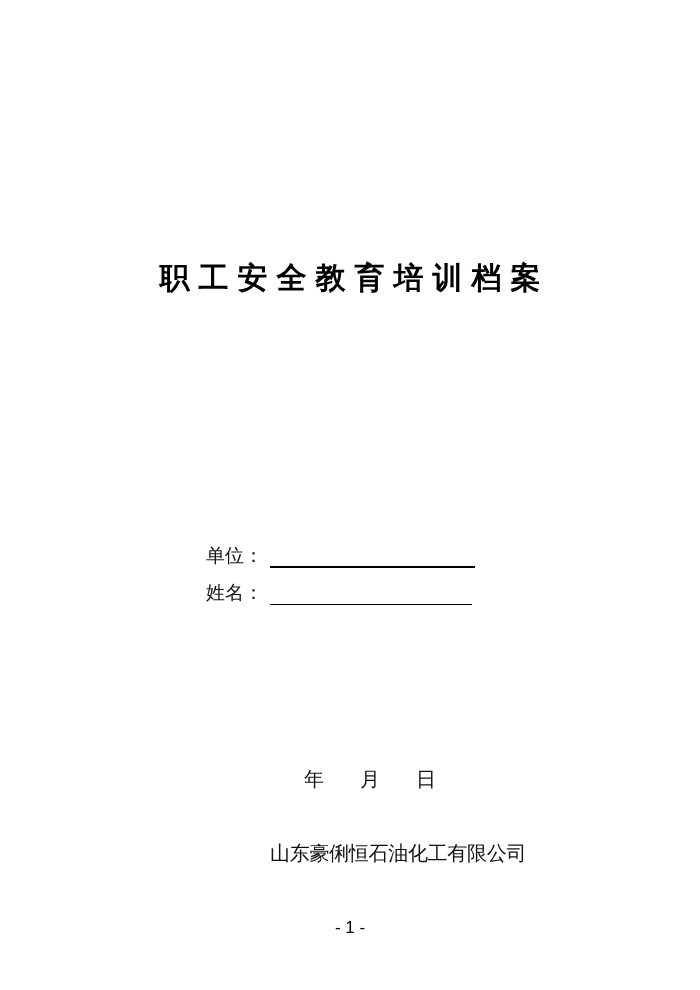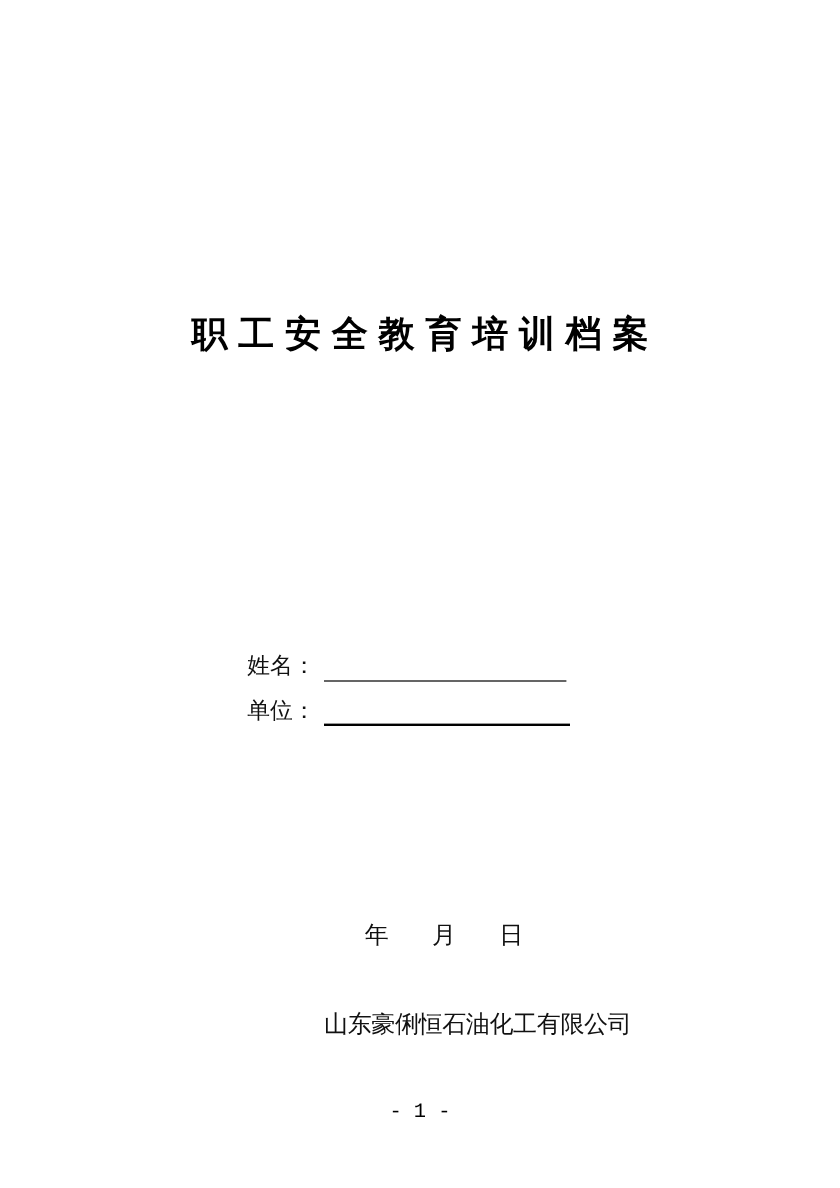--- a/index.html
+++ b/index.html
@@ -7,21 +7,21 @@
     padding: 0;
     background: #ffffff;
   }
   .page {
     position: relative;
     width: 700px;
     height: 990px;
     margin: 0 auto;
     background: #ffffff;
     color: #111111;
-    font-family: Liberation Mono, monospace;
+    font-family: Liberation Sans, sans-serif;
     overflow: hidden;
   }
   .title {
     position: absolute;
     top: 258px;
     left: 0;
     width: 100%;
     margin: 0;
     text-align: center;
     font-size: 30px;
@@ -89,25 +89,25 @@
   }
 </style>
 </head>
 <body>
 
 <div class="page">
 
   <h1 class="title">职工安全教育培训档案</h1>
 
   <div class="fields">
+    <div class="field-row field-row-2">
+      <span class="field-label">单位：</span><span class="field-line"></span>
+    </div>
     <div class="field-row">
       <span class="field-label">姓名：</span><span class="field-line"></span>
-    </div>
-    <div class="field-row field-row-2">
-      <span class="field-label">单位：</span><span class="field-line"></span>
     </div>
   </div>
 
   <div class="date-line">
     <span>年</span>
     <span>月</span>
     <span>日</span>
   </div>
 
   <div class="company">山东豪俐恒石油化工有限公司</div>

